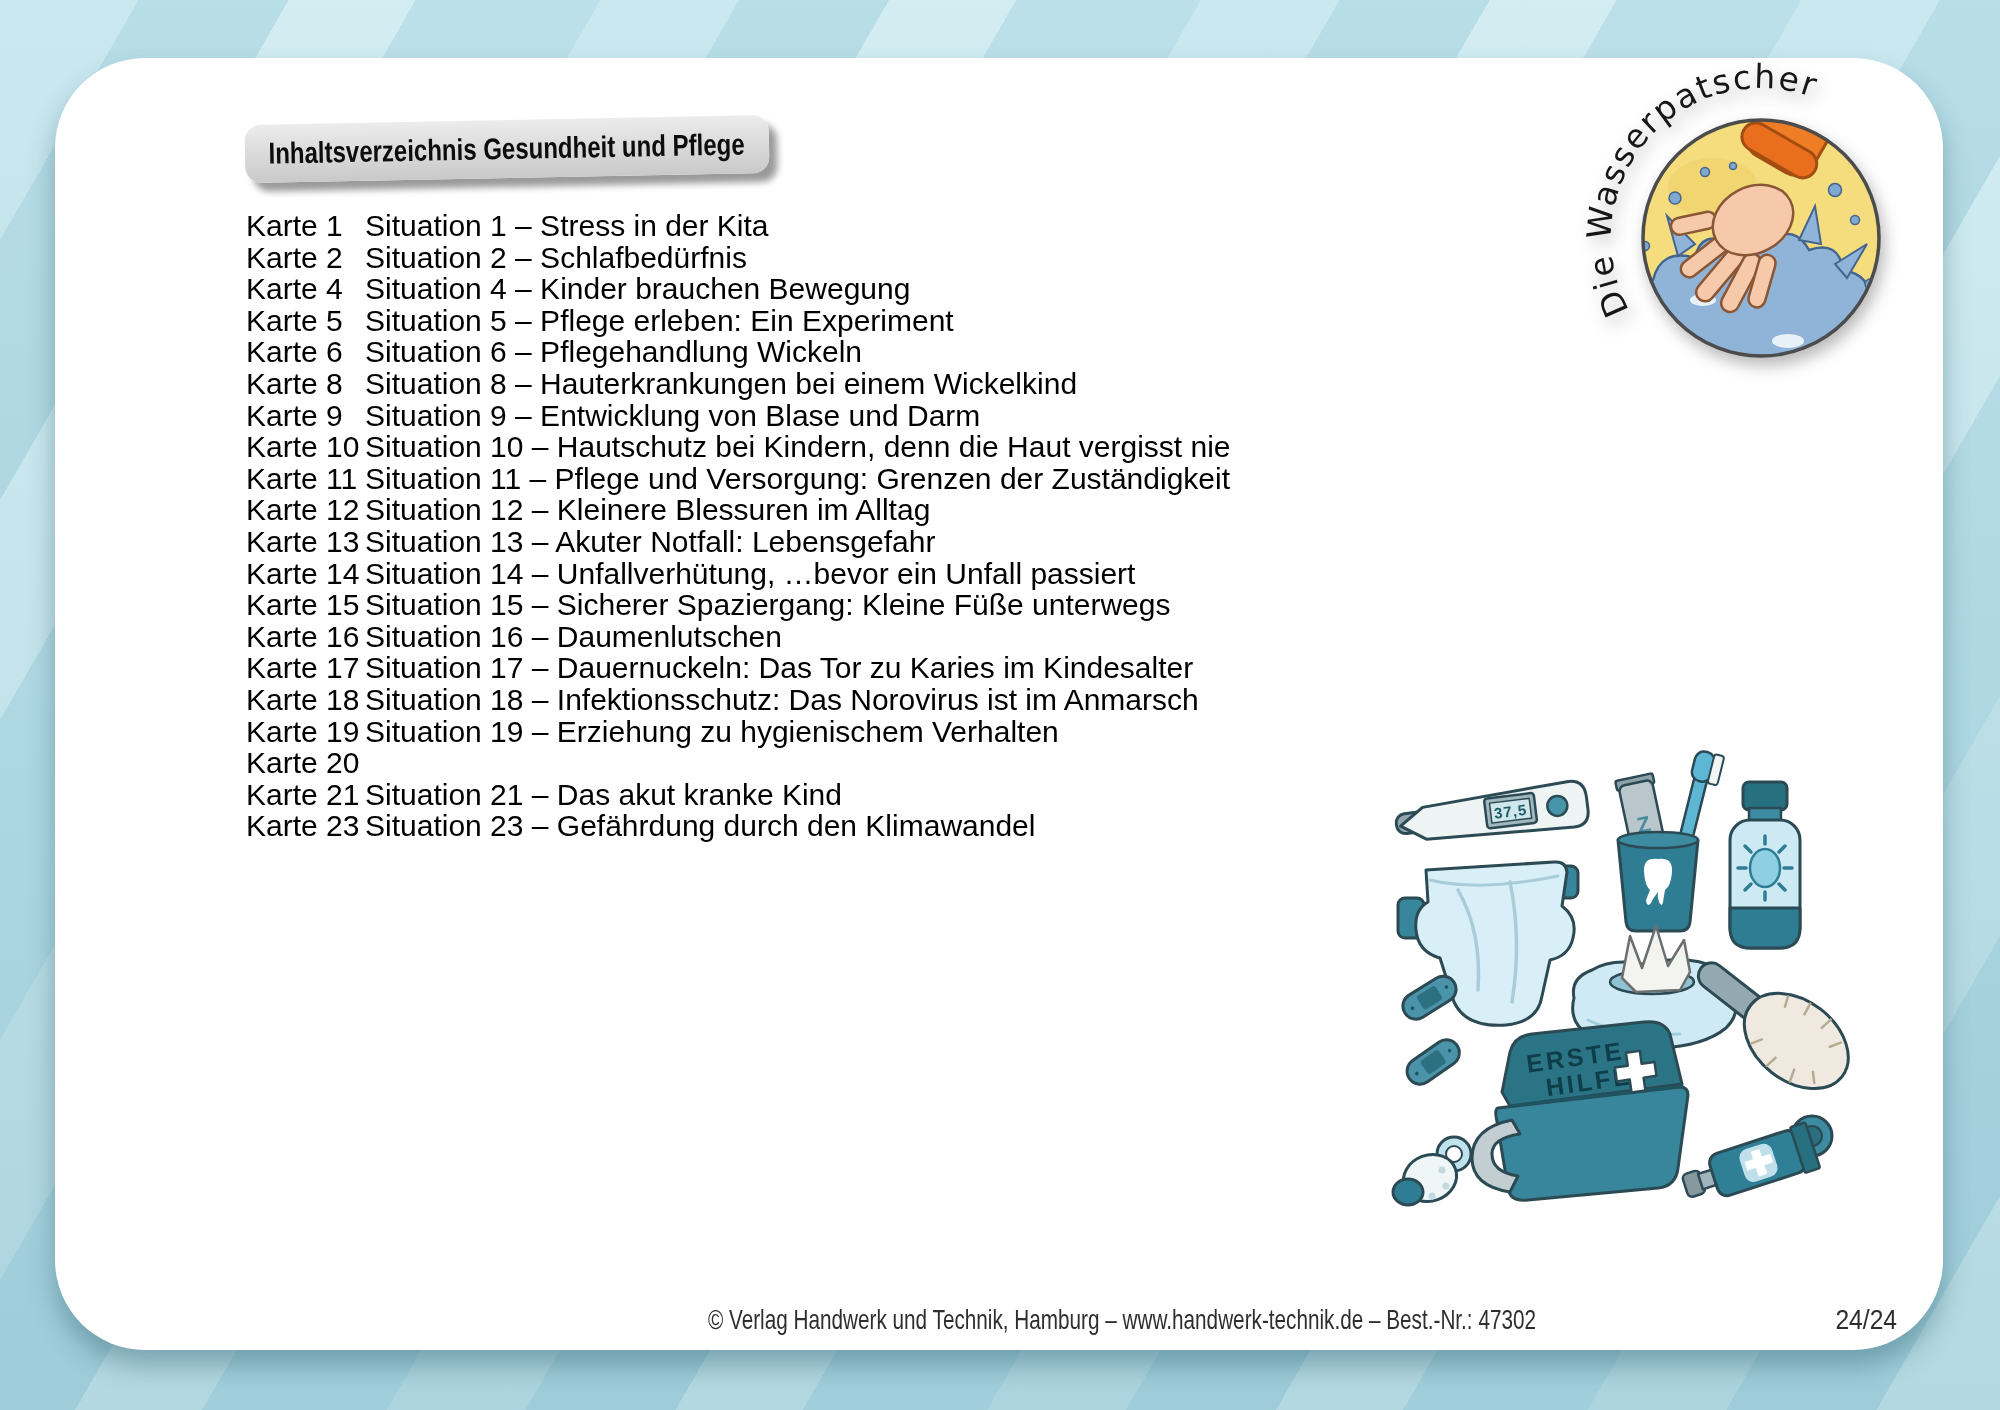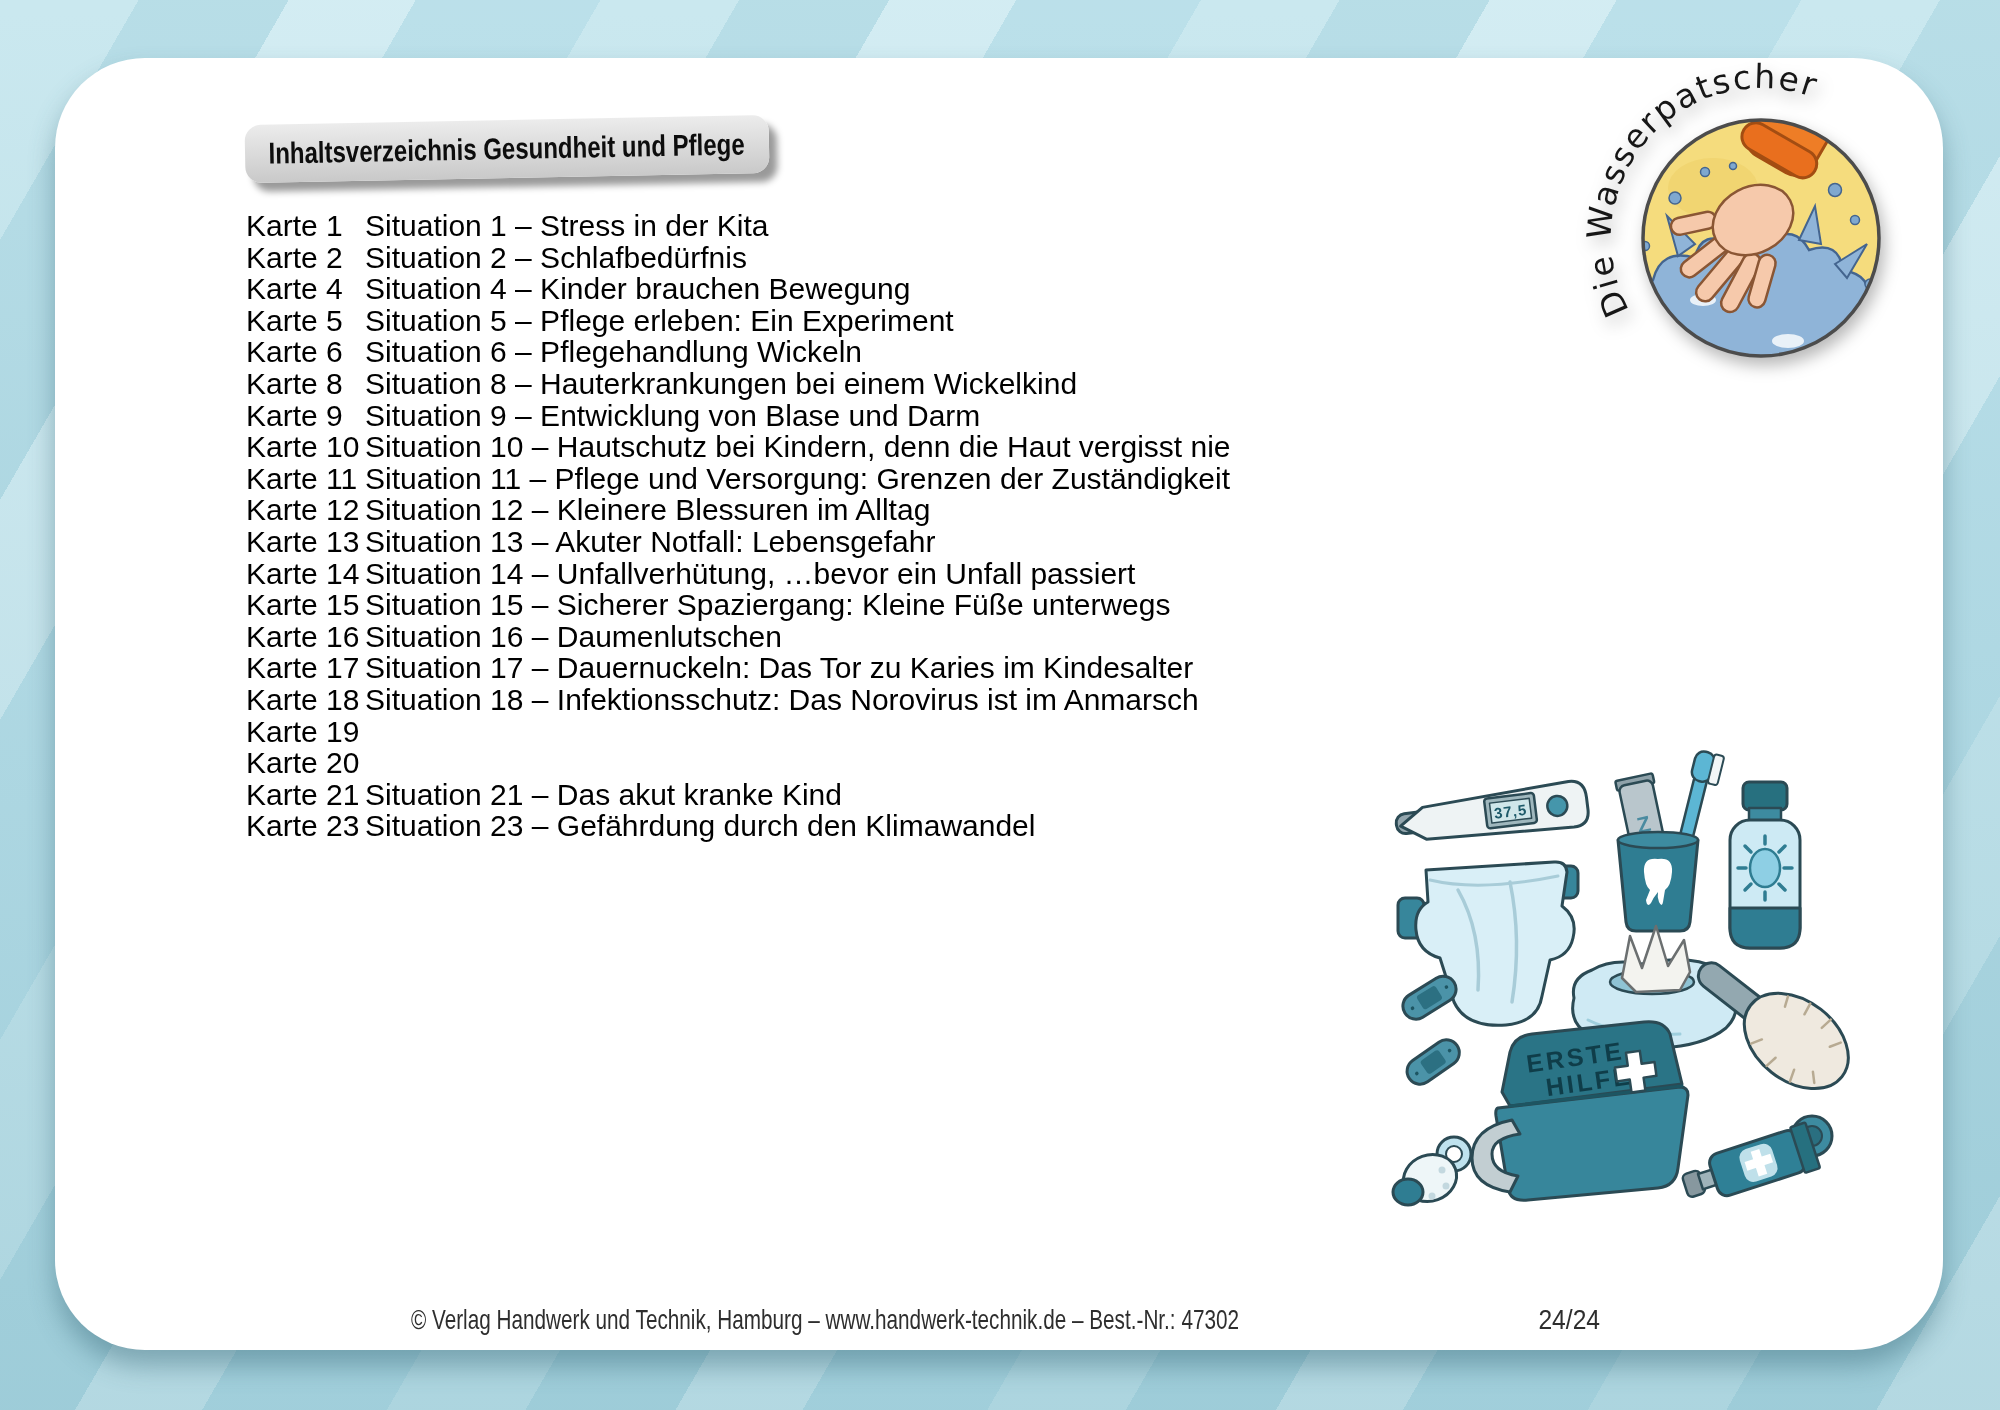--- a/index.html
+++ b/index.html
@@ -28,21 +28,21 @@
   }
   .badge span{
     font-size:30px;font-weight:bold;color:#0d0d0d;white-space:nowrap;
     transform:scaleX(.80);transform-origin:center;letter-spacing:0;
   }
   .toc{position:absolute;left:191px;top:152px;color:#000000;}
   .toc-row{display:grid;grid-template-columns:119px 1fr;height:31.6px;align-items:baseline;}
   .toc-row span{font-size:30px;line-height:31.6px;white-space:nowrap;}
   .footer{
     position:absolute;left:38px;right:46px;bottom:14px;
-    display:flex;justify-content:center;align-items:baseline;
+    display:flex;justify-content:flex-end;align-items:baseline;
     font-size:28px;color:#2e2e2e;margin-left:21px;
   }
   .footer .copy{transform:scaleX(.74);transform-origin:left center;white-space:nowrap;}
   .footer .pageno{transform:scaleX(.88);transform-origin:right center;}
   svg.logo{position:absolute;left:1528px;top:-10px;width:340px;height:340px;
     filter:drop-shadow(4px 8px 8px rgba(0,0,0,.28));}
   svg.illu{position:absolute;left:1305px;top:682px;width:570px;height:505px;}
   svg text{font-family:"Liberation Sans",sans-serif;}
   .arc-text{font-family:"DejaVu Sans",cursive;font-size:33px;letter-spacing:2px;fill:#161616;}
   .fa-label{font-weight:bold;font-size:25px;letter-spacing:3px;fill:#0f3d49;}
@@ -194,20 +194,21 @@
         <span>Situation 17 – Dauernuckeln: Das Tor zu Karies im Kindesalter</span>
       </div>
 
       <div class="toc-row">
         <span>Karte 18</span>
         <span>Situation 18 – Infektionsschutz: Das Norovirus ist im Anmarsch</span>
       </div>
 
       <div class="toc-row">
         <span>Karte 19</span>
+        <span>Situation 19 – Erziehung zu hygienischem Verhalten</span>
       </div>
 
       <div class="toc-row">
         <span>Karte 20</span>
       </div>
 
       <div class="toc-row">
         <span>Karte 21</span>
         <span>Situation 21 – Das akut kranke Kind</span>
       </div>

